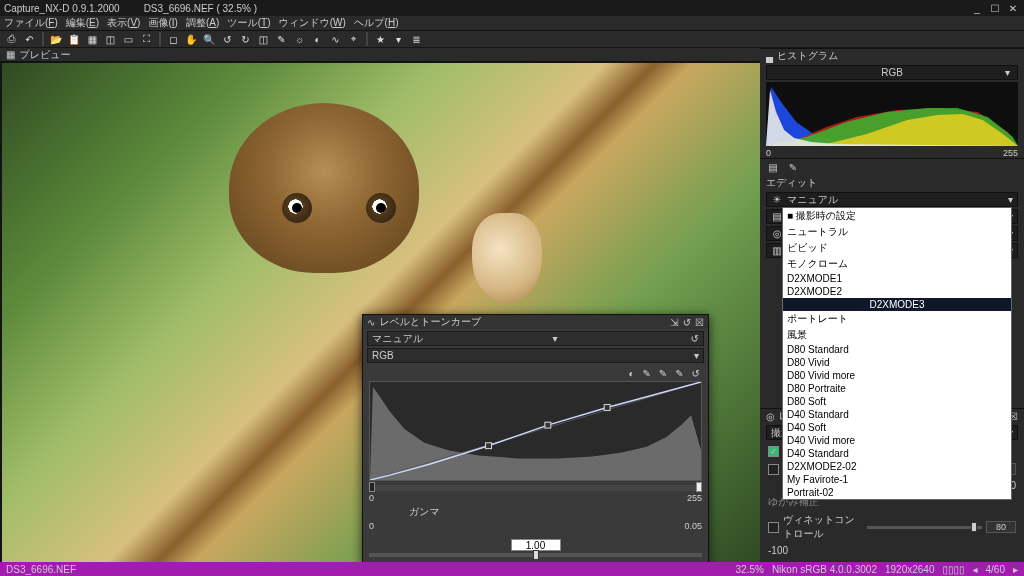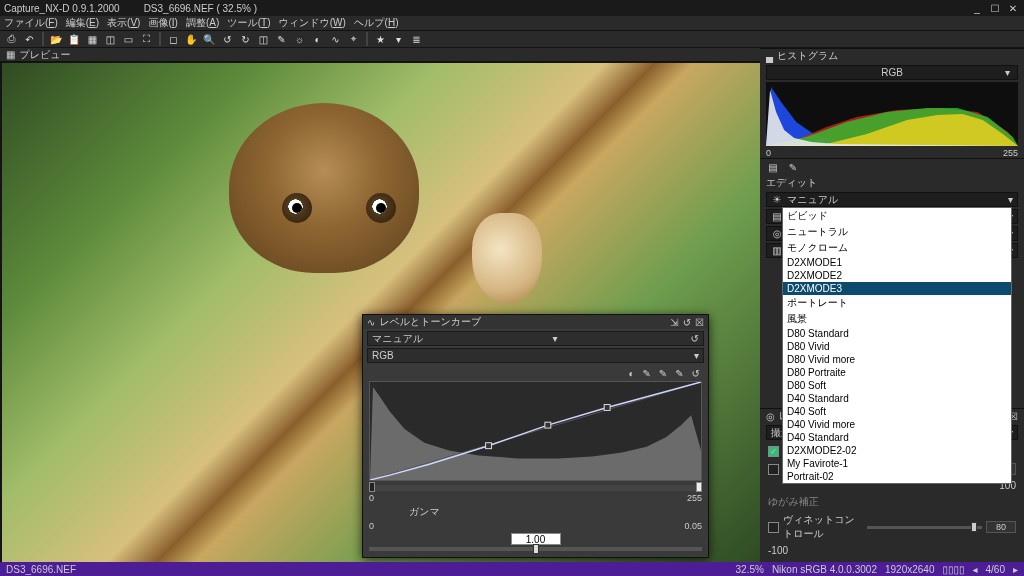--- a/index.html
+++ b/index.html
@@ -156,21 +156,21 @@
   .cp-footer{
     margin:4px 6px 6px;
   }
   .cp-footer .rng{
     display:flex; justify-content:space-between; font-size:9px;
     margin-top:2px;
   }
   .cp-gamma{
     display:flex; flex-direction:column; align-items:center;
     gap:2px;
-    margin-top:2px;
+    margin-top:8px;
   }
   .cp-gamma input[type="text"]{
     width:50px; text-align:center;
     background:#fff; color:#000; border:1px solid #888;
     font-size:10px; height:12px;
   }
   .cp-gamma .slider-track{
     position:relative;
     height:4px; background:#555; width:100%;
   }
@@ -229,21 +229,21 @@
     color:#000;
     border:1px solid #666;
     font-size:10px;
     z-index:10;
   }
   .dropdown-open .opt{
     padding:1px 4px;
     white-space:nowrap;
   }
   .dropdown-open .opt.sel{
-    background:#0c4a6e; color:#fff;
+    background:#0f172a; color:#fff;text-align:center;
   }
   .lens-section{
     padding-bottom:4px;
   }
   .slider-row{
     display:flex; align-items:center;
     padding:2px 8px;
     gap:4px;
     font-size:10px;
   }
@@ -255,21 +255,21 @@
     position:absolute; top:-4px;
     width:6px;height:10px;background:#ccc;border:1px solid #333;
   }
   .slider-row .val{
     width:30px; text-align:center;
     background:#333; border:1px solid #555;
     font-size:9px;
   }
   .status-bar{
     height:14px;
-    background:#4c1d95;
+    background:#a21caf;
     display:flex; align-items:center;
     padding:0 6px;
     font-size:10px;
     gap:12px;
   }
   .status-bar .r{margin-left:auto; display:flex; gap:8px;}
   .chev::after{content:"\25BE";}
   .chk{display:inline-flex;align-items:center;gap:4px;}
   .chk::before{content:"";display:inline-block;width:9px;height:9px;border:1px solid #888;background:#222;}
   .chk.on::before{background:#3b7; content:"✓"; font-size:8px; line-height:9px; text-align:center;}
@@ -494,22 +494,23 @@
       </div>
       <div class="slider-row" style="justify-content:space-between;">
         <span>-100</span>
         <span></span>
       </div>
     </div>
   </div>
 </div>
 
 <div class="dropdown-open" id="pc-dd">
+    <div class="opt">■ 撮影時の設定</div>
+    <div class="opt">ニュートラル</div>
     <div class="opt">ビビッド</div>
-    <div class="opt">ニュートラル</div>
     <div class="opt">モノクローム</div>
     <div class="opt">D2XMODE1</div>
     <div class="opt">D2XMODE2</div>
     <div class="opt sel">D2XMODE3</div>
     <div class="opt">ポートレート</div>
     <div class="opt">風景</div>
     <div class="opt">D80 Standard</div>
     <div class="opt">D80 Vivid</div>
     <div class="opt">D80 Vivid more</div>
     <div class="opt">D80 Portraite</div>

